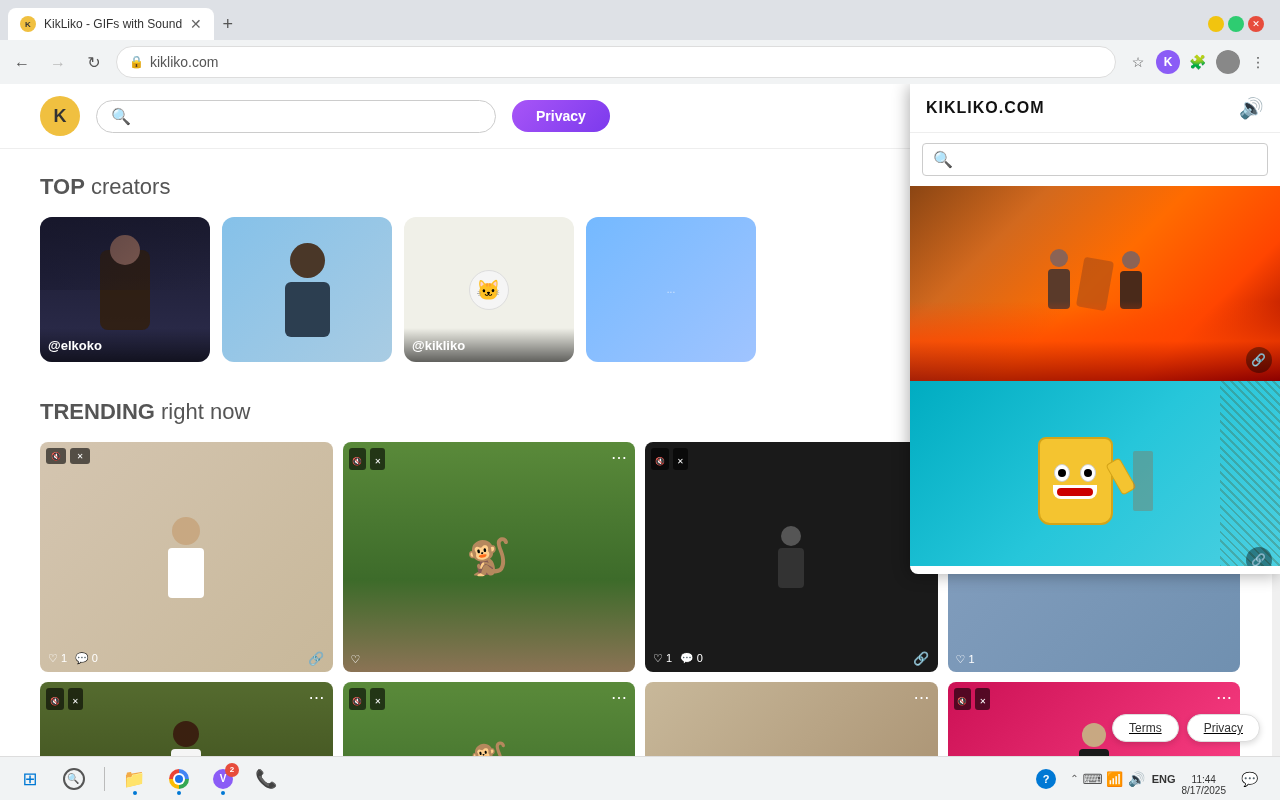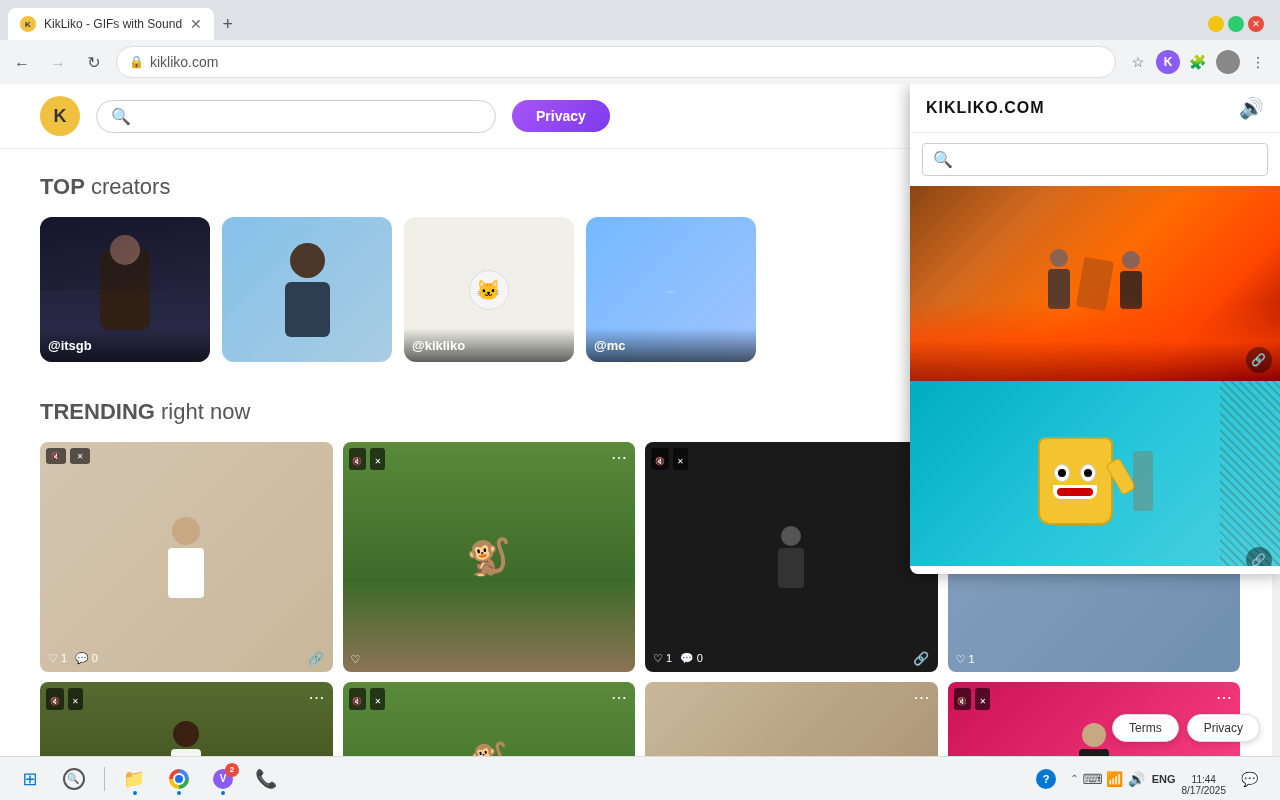--- a/index.html
+++ b/index.html
@@ -65,21 +65,21 @@
     .scrollbar-thumb { position: absolute; top: 0; width: 8px; height: 60px; background: #bbb; border-radius: 4px; }
 
     
     .bottom-bar { position: absolute; bottom: 0; width: 100%; background: #f1f3f4; display: flex; align-items: center; padding: 2px 12px; gap: 8px; height: 44px; border-top: 1px solid #ddd; }
     .taskbar-btn { width: 36px; height: 36px; display: flex; align-items: center; justify-content: center; cursor: pointer; border-radius: 4px; }
     .taskbar-separator { width: 1px; height: 24px; background: #bbb; margin: 0 4px; }
     .taskbar-right { margin-left: auto; display: flex; align-items: center; gap: 6px; }
     .taskbar-time { font-size: 10px; color: #333; text-align: center; margin-top: 12px; }
     
     
-    .terms-privacy { position: absolute; bottom: 58px; right: 20px; display: flex; gap: 8px; z-index: 200; }
+    .terms-privacy { position: absolute; bottom: 58px; right: 20px; display: flex; gap: 8px; z-index: 200; text-decoration: underline; }
     .terms-btn { background: #fff; border: 1px solid #ddd; border-radius: 20px; padding: 6px 16px; font-size: 12px; color: #333; cursor: pointer; box-shadow: 0 2px 6px rgba(0,0,0,0.15); }
 
     .lang-indicator { font-size: 11px; color: #333; font-weight: bold; }
   </style>
 </head>
 <body>
 
 <div>
   <div class="tab-bar">
     <div class="tab">
@@ -134,21 +134,21 @@
     <div class="creators-row">
       <div class="creator-card" style="background:linear-gradient(180deg,#1a1a2e 0%,#2d2d4e 100%);">
 
         <div style="width:100%;height:100%;display:flex;align-items:center;justify-content:center;position:relative;">
           <div style="width:50px;height:80px;background:rgba(50,30,10,0.8);border-radius:8px;position:relative;">
             <div style="width:30px;height:30px;background:#8B6355;border-radius:50%;position:absolute;top:-15px;left:10px;"></div>
           </div>
           <div style="position:absolute;top:0;left:0;width:100%;height:50%;background:linear-gradient(135deg,rgba(20,20,40,0.5),transparent);"></div>
         </div>
         <div class="creator-overlay">
-          <span class="creator-name">@itsgb</span>
+          <span class="creator-name">@elkoko</span>
         </div>
       </div>
       <div class="creator-card" style="background:linear-gradient(135deg,#85c1e9,#a9cce3);">
         <div style="width:100%;height:100%;display:flex;align-items:center;justify-content:center;">
           <div style="display:flex;flex-direction:column;align-items:center;">
             <div style="width:35px;height:35px;background:#4a3728;border-radius:50%;"></div>
             <div style="width:45px;height:55px;background:#2c3e50;border-radius:6px;margin-top:4px;"></div>
           </div>
         </div>
       </div>
@@ -158,23 +158,20 @@
             <div style="width:40px;height:40px;background:#f5f5f5;border-radius:50%;border:1px solid #ddd;display:flex;align-items:center;justify-content:center;font-size:20px;">🐱</div>
           </div>
         </div>
         <div class="creator-overlay">
           <span class="creator-name">@kikliko</span>
         </div>
       </div>
       <div class="creator-card" style="background:linear-gradient(135deg,#74b9ff,#a0c4ff);">
         <div style="width:100%;height:100%;display:flex;align-items:center;justify-content:center;">
           <div style="font-size:10px;color:#fff;opacity:0.6;">...</div>
-        </div>
-        <div class="creator-overlay">
-          <span class="creator-name">@mc</span>
         </div>
       </div>
     </div>
 
     <div class="section-title">
       <span style="font-weight:900;">TRENDING</span><span> right now</span>
     </div>
     <div class="trending-grid">
 
       <div class="gif-card gif-card-tall" style="background:linear-gradient(135deg,#d4c5b0,#c8b89a);">

